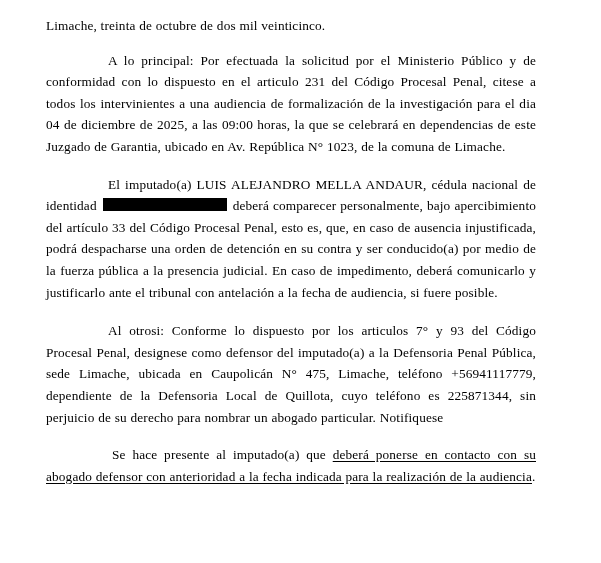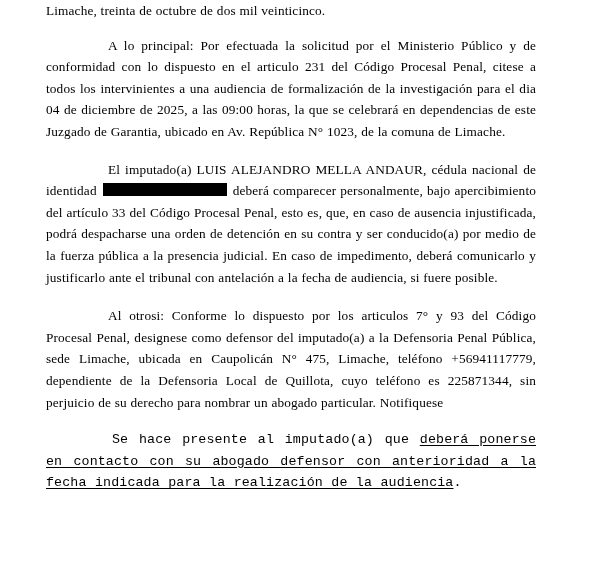--- a/index.html
+++ b/index.html
@@ -13,41 +13,40 @@
     overflow: hidden;
     font-family: "Liberation Serif", "DejaVu Serif", serif;
     color: #000000;
   }
   #document-page {
     position: relative;
     width: 601px;
     height: 427px;
     background: #ffffff;
     box-sizing: border-box;
-    padding: 0 65px 0 46px;
+    padding: 15px 65px 0 46px;
   }
   .doc-para {
     margin: 0;
     font-size: 13.3px;
     line-height: 21.6px;
     text-align: justify;
     text-justify: inter-word;
     letter-spacing: 0.01em;
     word-spacing: 0.02em;
   }
   .doc-para.opening {
     text-indent: 0;
     margin-bottom: 13px;
   }
   .doc-para.body-para {
     text-indent: 62px;
   }
   .doc-para.closing-para {
     text-indent: 66px;
-    font-family: Liberation Mono, monospace;
   }
   .spacer-md { height: 16px; }
   .spacer-lg { height: 17px; }
   b, .bold {
     font-weight: normal;
   }
   .underline {
     text-decoration: underline;
     text-underline-offset: 2px;
   }

